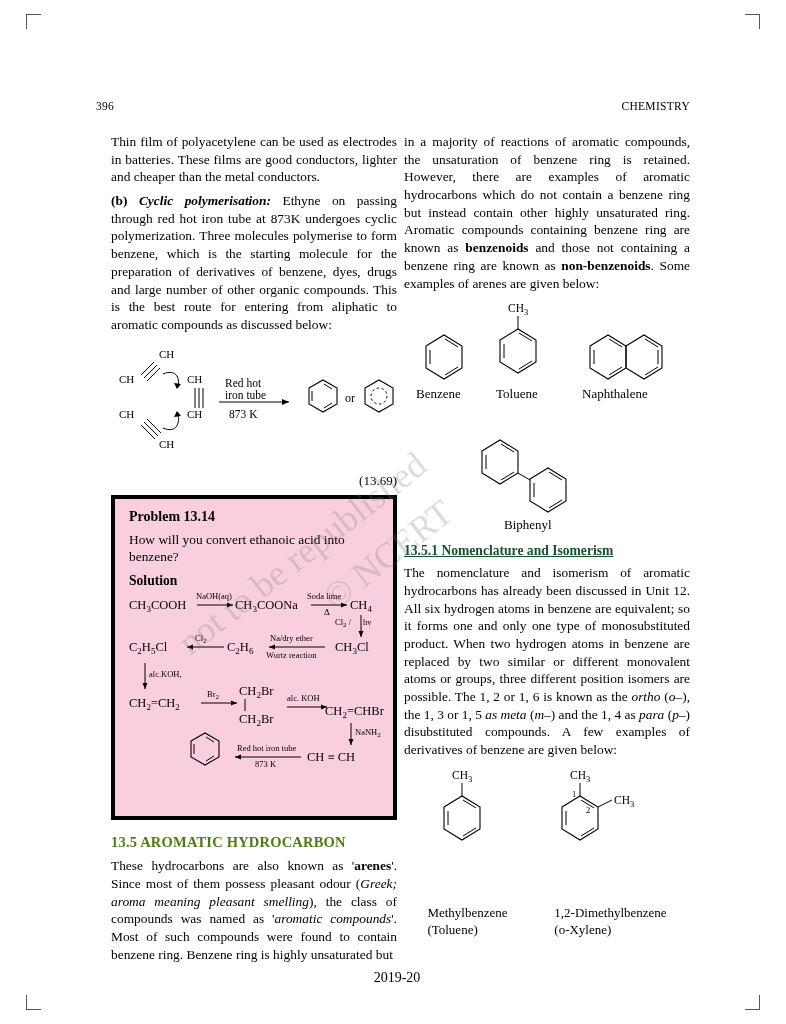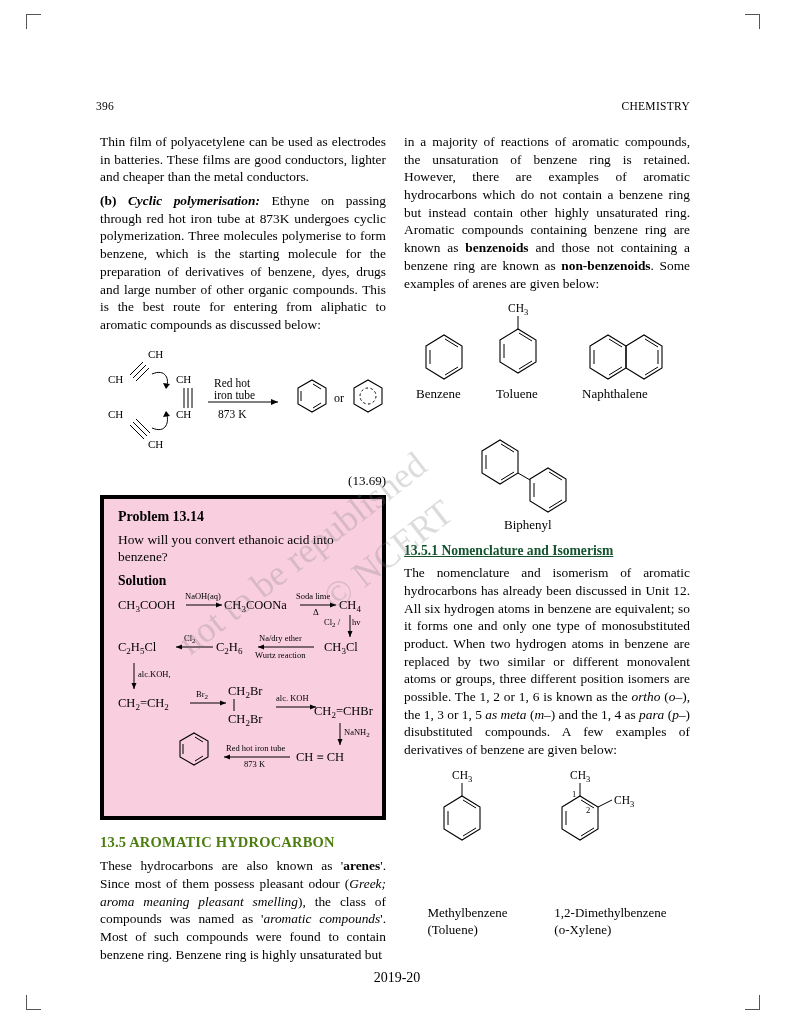--- a/index.html
+++ b/index.html
@@ -49,21 +49,21 @@
     left: 96px;
     top: 133px;
     width: 594px;
     height: 840px;
   }
   .col {
     position: absolute;
     top: 0;
     width: 286px;
   }
-  .col.left { left: 4px; }
+  .col.left { left: 15px; }
   .col.right { left: 308px; }
 
   p.body {
     margin: 0 0 6px 0;
     font-size: 13.4px;
     line-height: 1.32;
     text-align: justify;
   }
 
   .bld { font-weight: bold; }

